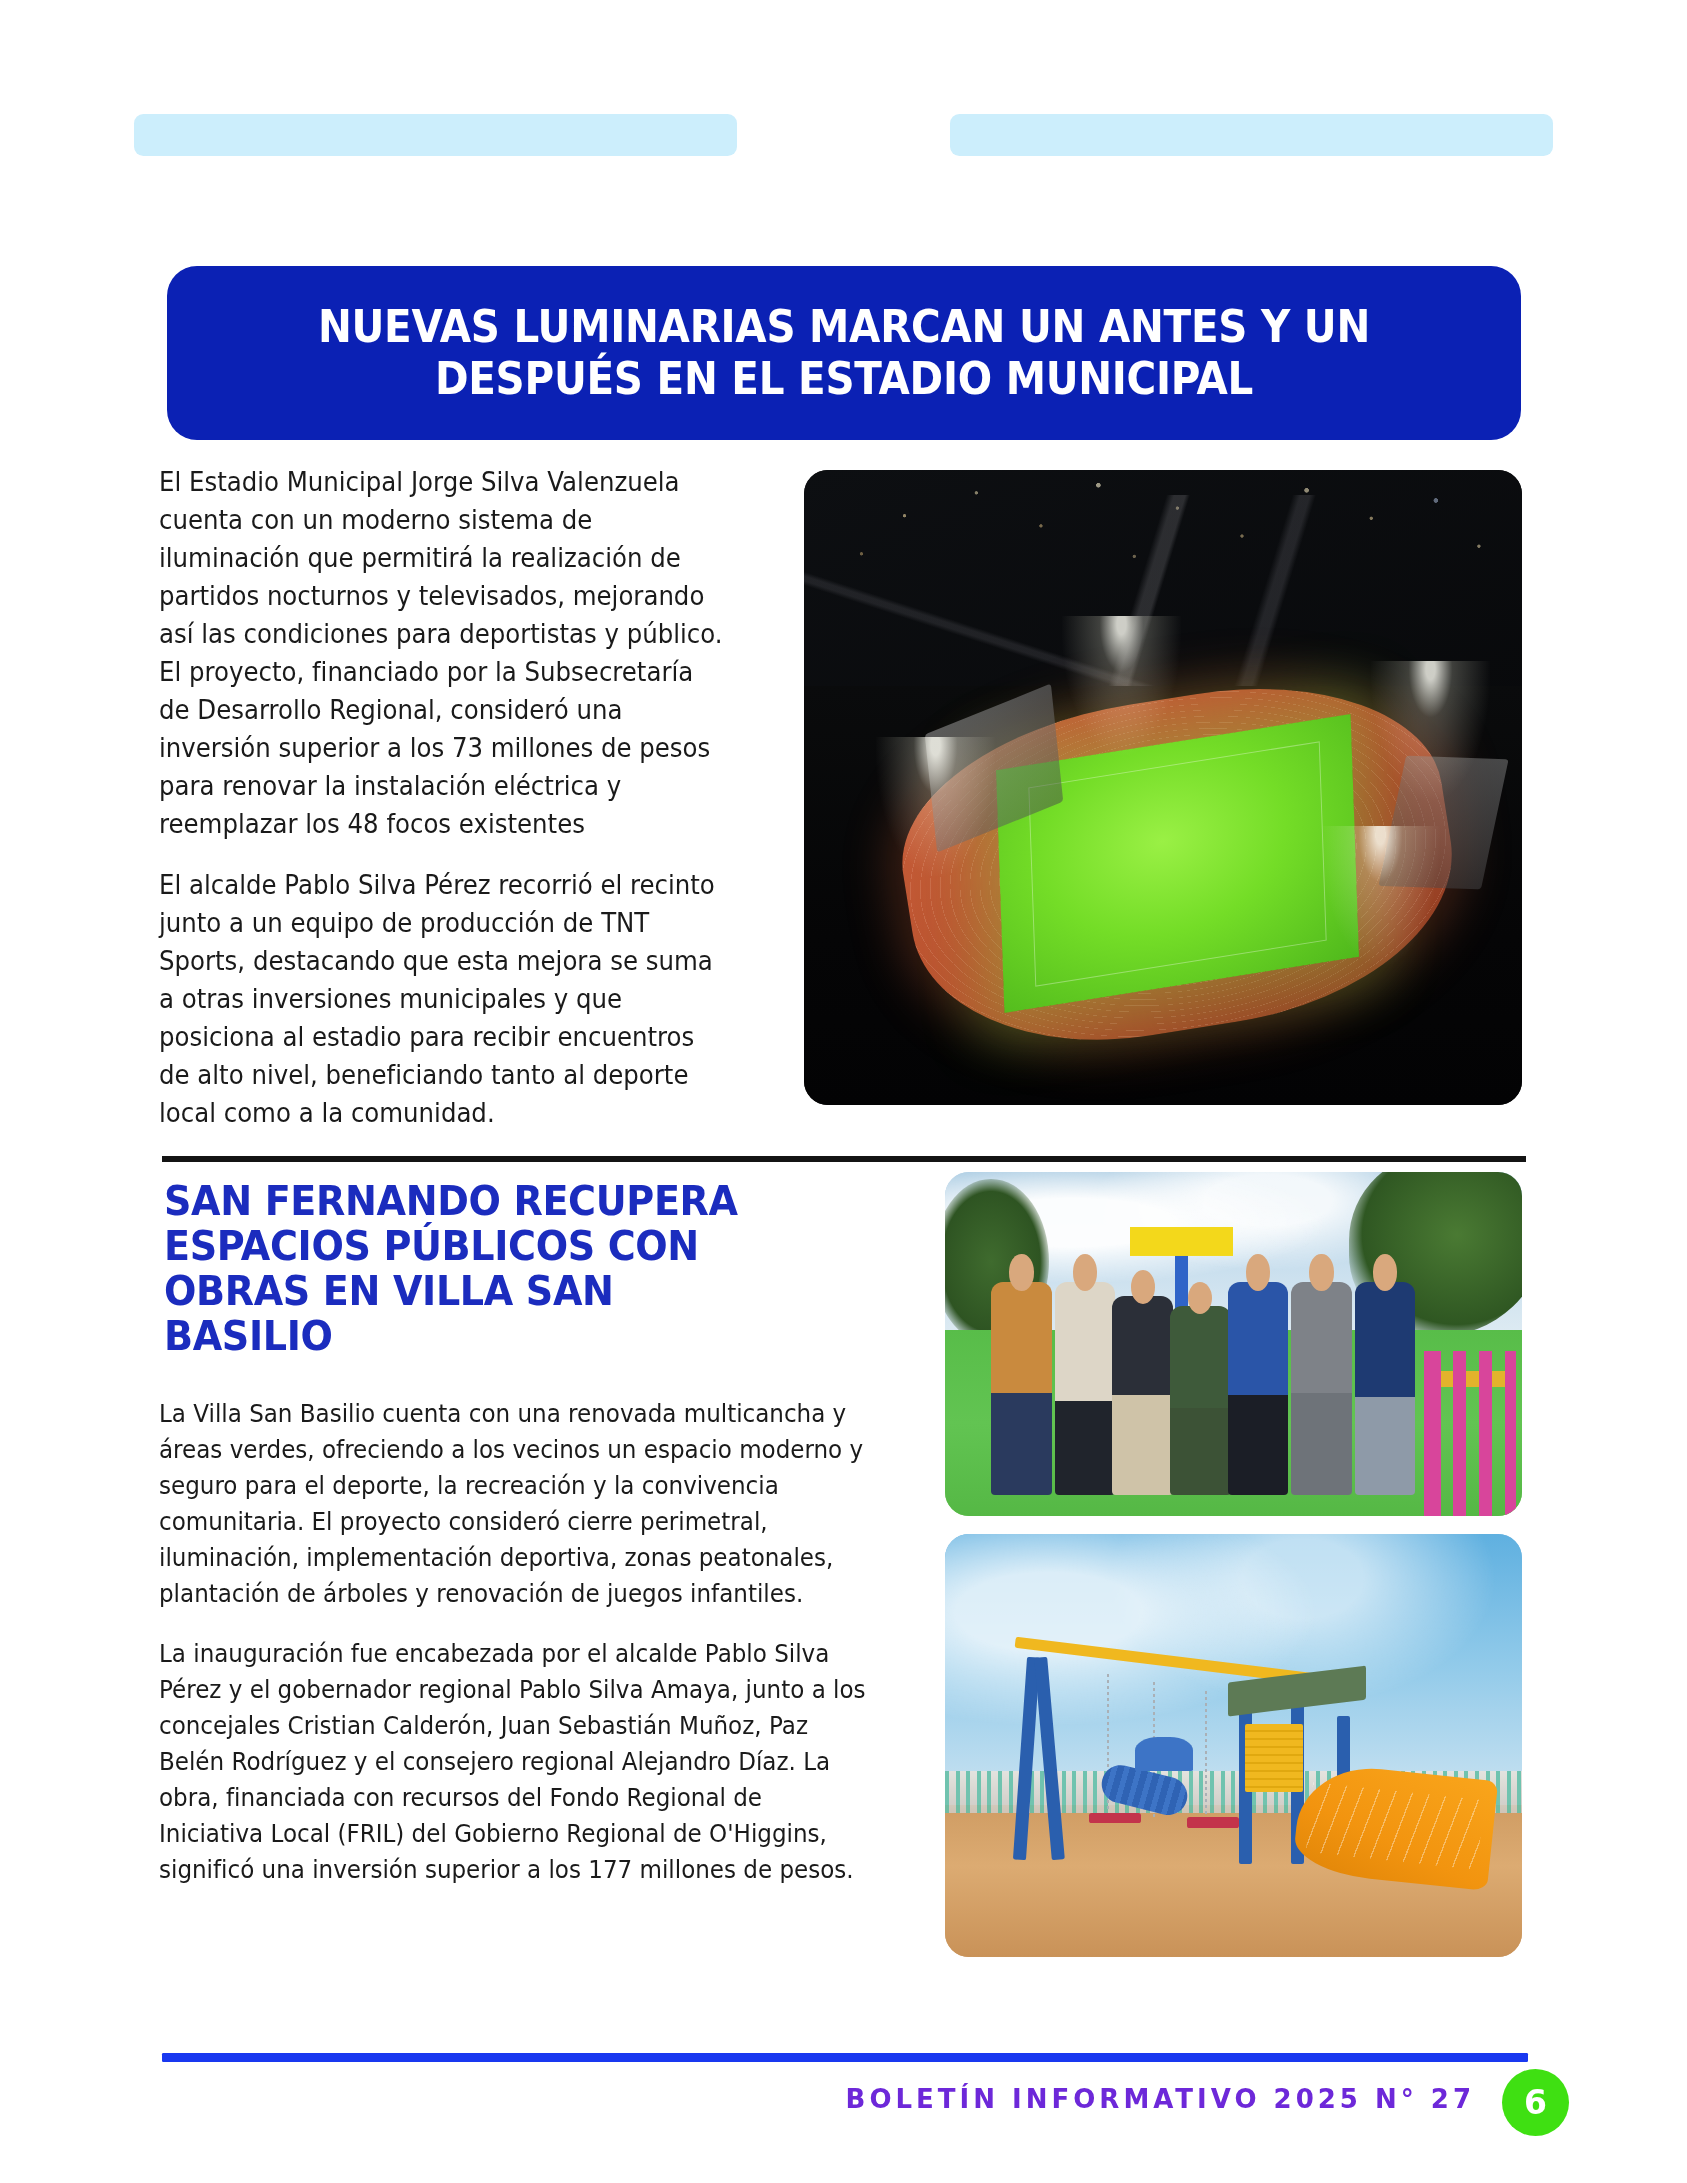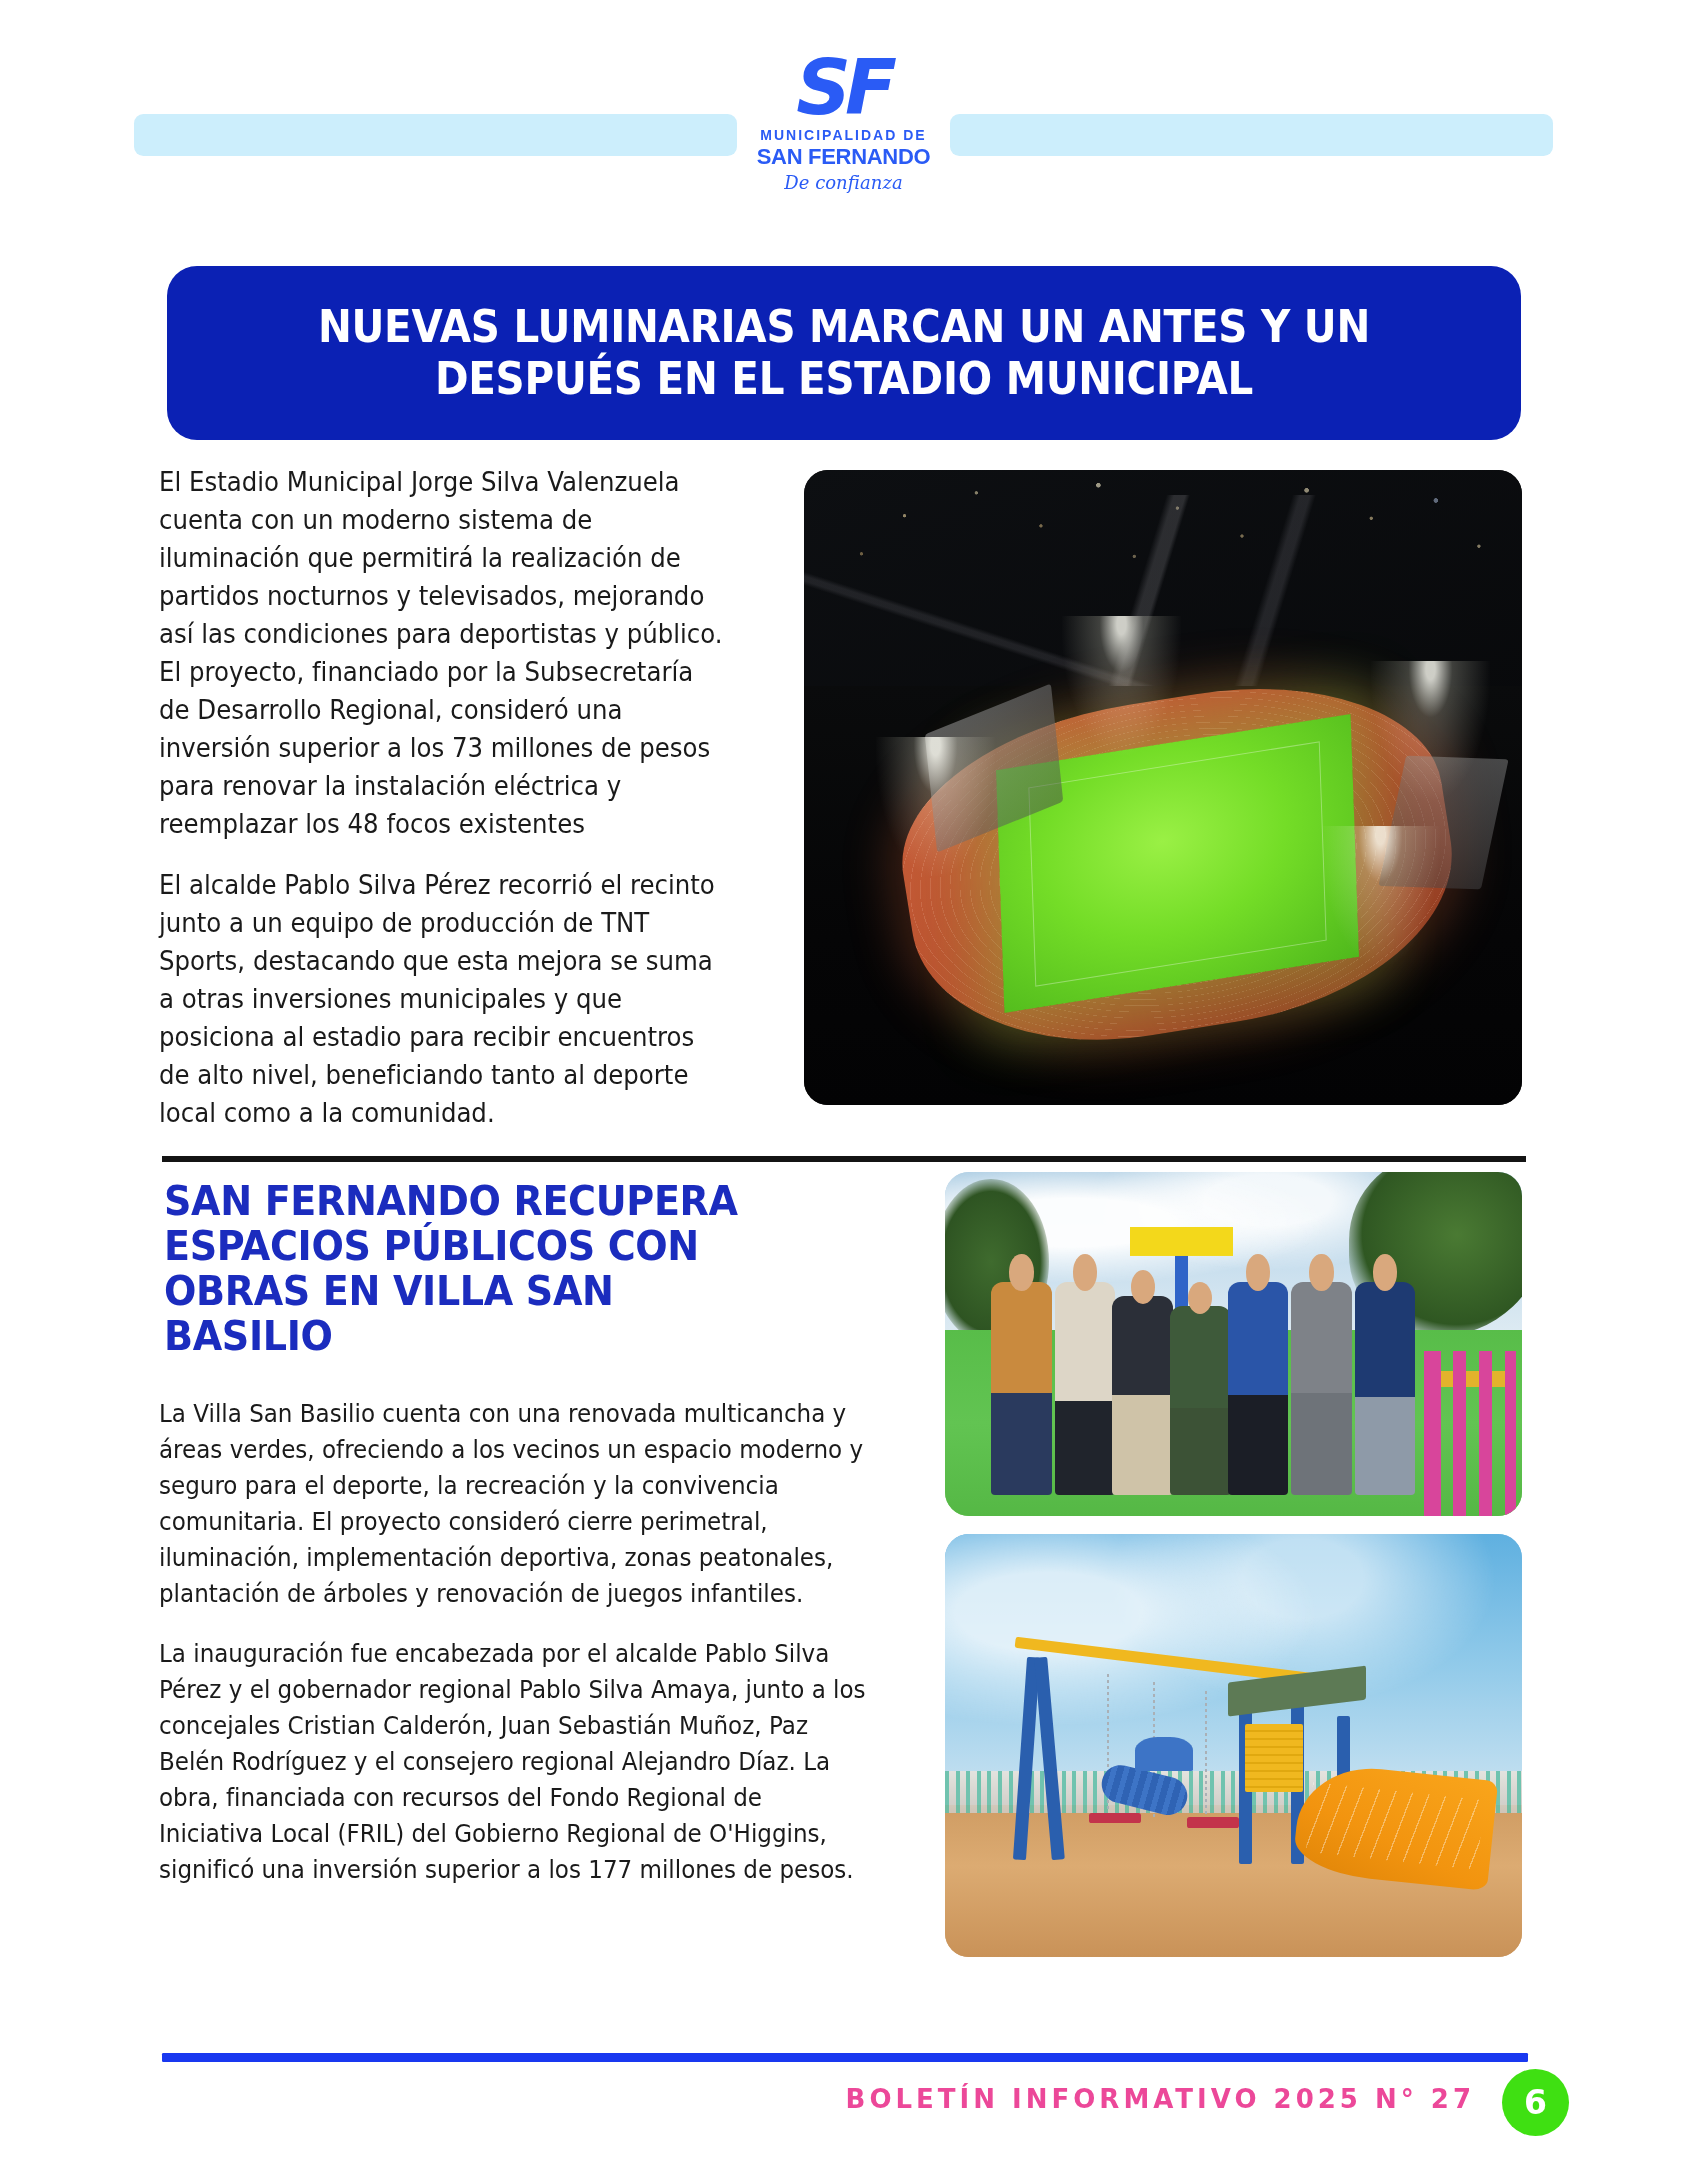--- a/index.html
+++ b/index.html
@@ -424,21 +424,21 @@
     top: 2053px;
     width: 1366px;
     height: 9.3px;
     background: #1938F0;
     border-radius: 1.3px;
   }
   .footer-text {
     position: absolute;
     right: 212px;
     top: 2084px;
-    color: #ec4899;
+    color: #6d28d9;
     font-family: "DejaVu Sans", sans-serif;
     font-weight: bold;
     font-size: 26px;
     letter-spacing: 4px;
     white-space: nowrap;
   }
   .footer-badge {
     position: absolute;
     right: 118px;
     top: 2069px;
@@ -455,26 +455,20 @@
     font-size: 33px;
   }
 </style>
 </head>
 <body>
 
 <div class="header">
   <div class="header-bar left"></div>
   <div class="header-bar right"></div>
 
-  <div class="logo-block">
-    <div class="logo-sf">SF</div>
-    <div class="logo-line1">MUNICIPALIDAD DE</div>
-    <div class="logo-line2">SAN FERNANDO</div>
-    <div class="logo-slogan">De confianza</div>
-  </div>
 </div>
 
 <div class="headline-banner">
   <div class="headline-banner-text">NUEVAS LUMINARIAS MARCAN UN ANTES Y UN DESPUÉS EN EL ESTADIO MUNICIPAL</div>
 </div>
 
 <div class="a1-body">
   <p>El Estadio Municipal Jorge Silva Valenzuela cuenta con un moderno sistema de iluminación que permitirá la realización de partidos nocturnos y televisados, mejorando así las condiciones para deportistas y público. El proyecto, financiado por la Subsecretaría de Desarrollo Regional, consideró una inversión superior a los 73 millones de pesos para renovar la instalación eléctrica y reemplazar los 48 focos existentes</p>
   <p>El alcalde Pablo Silva Pérez recorrió el recinto junto a un equipo de producción de TNT Sports, destacando que esta mejora se suma a otras inversiones municipales y que posiciona al estadio para recibir encuentros de alto nivel, beneficiando tanto al deporte local como a la comunidad.</p>
 </div>

